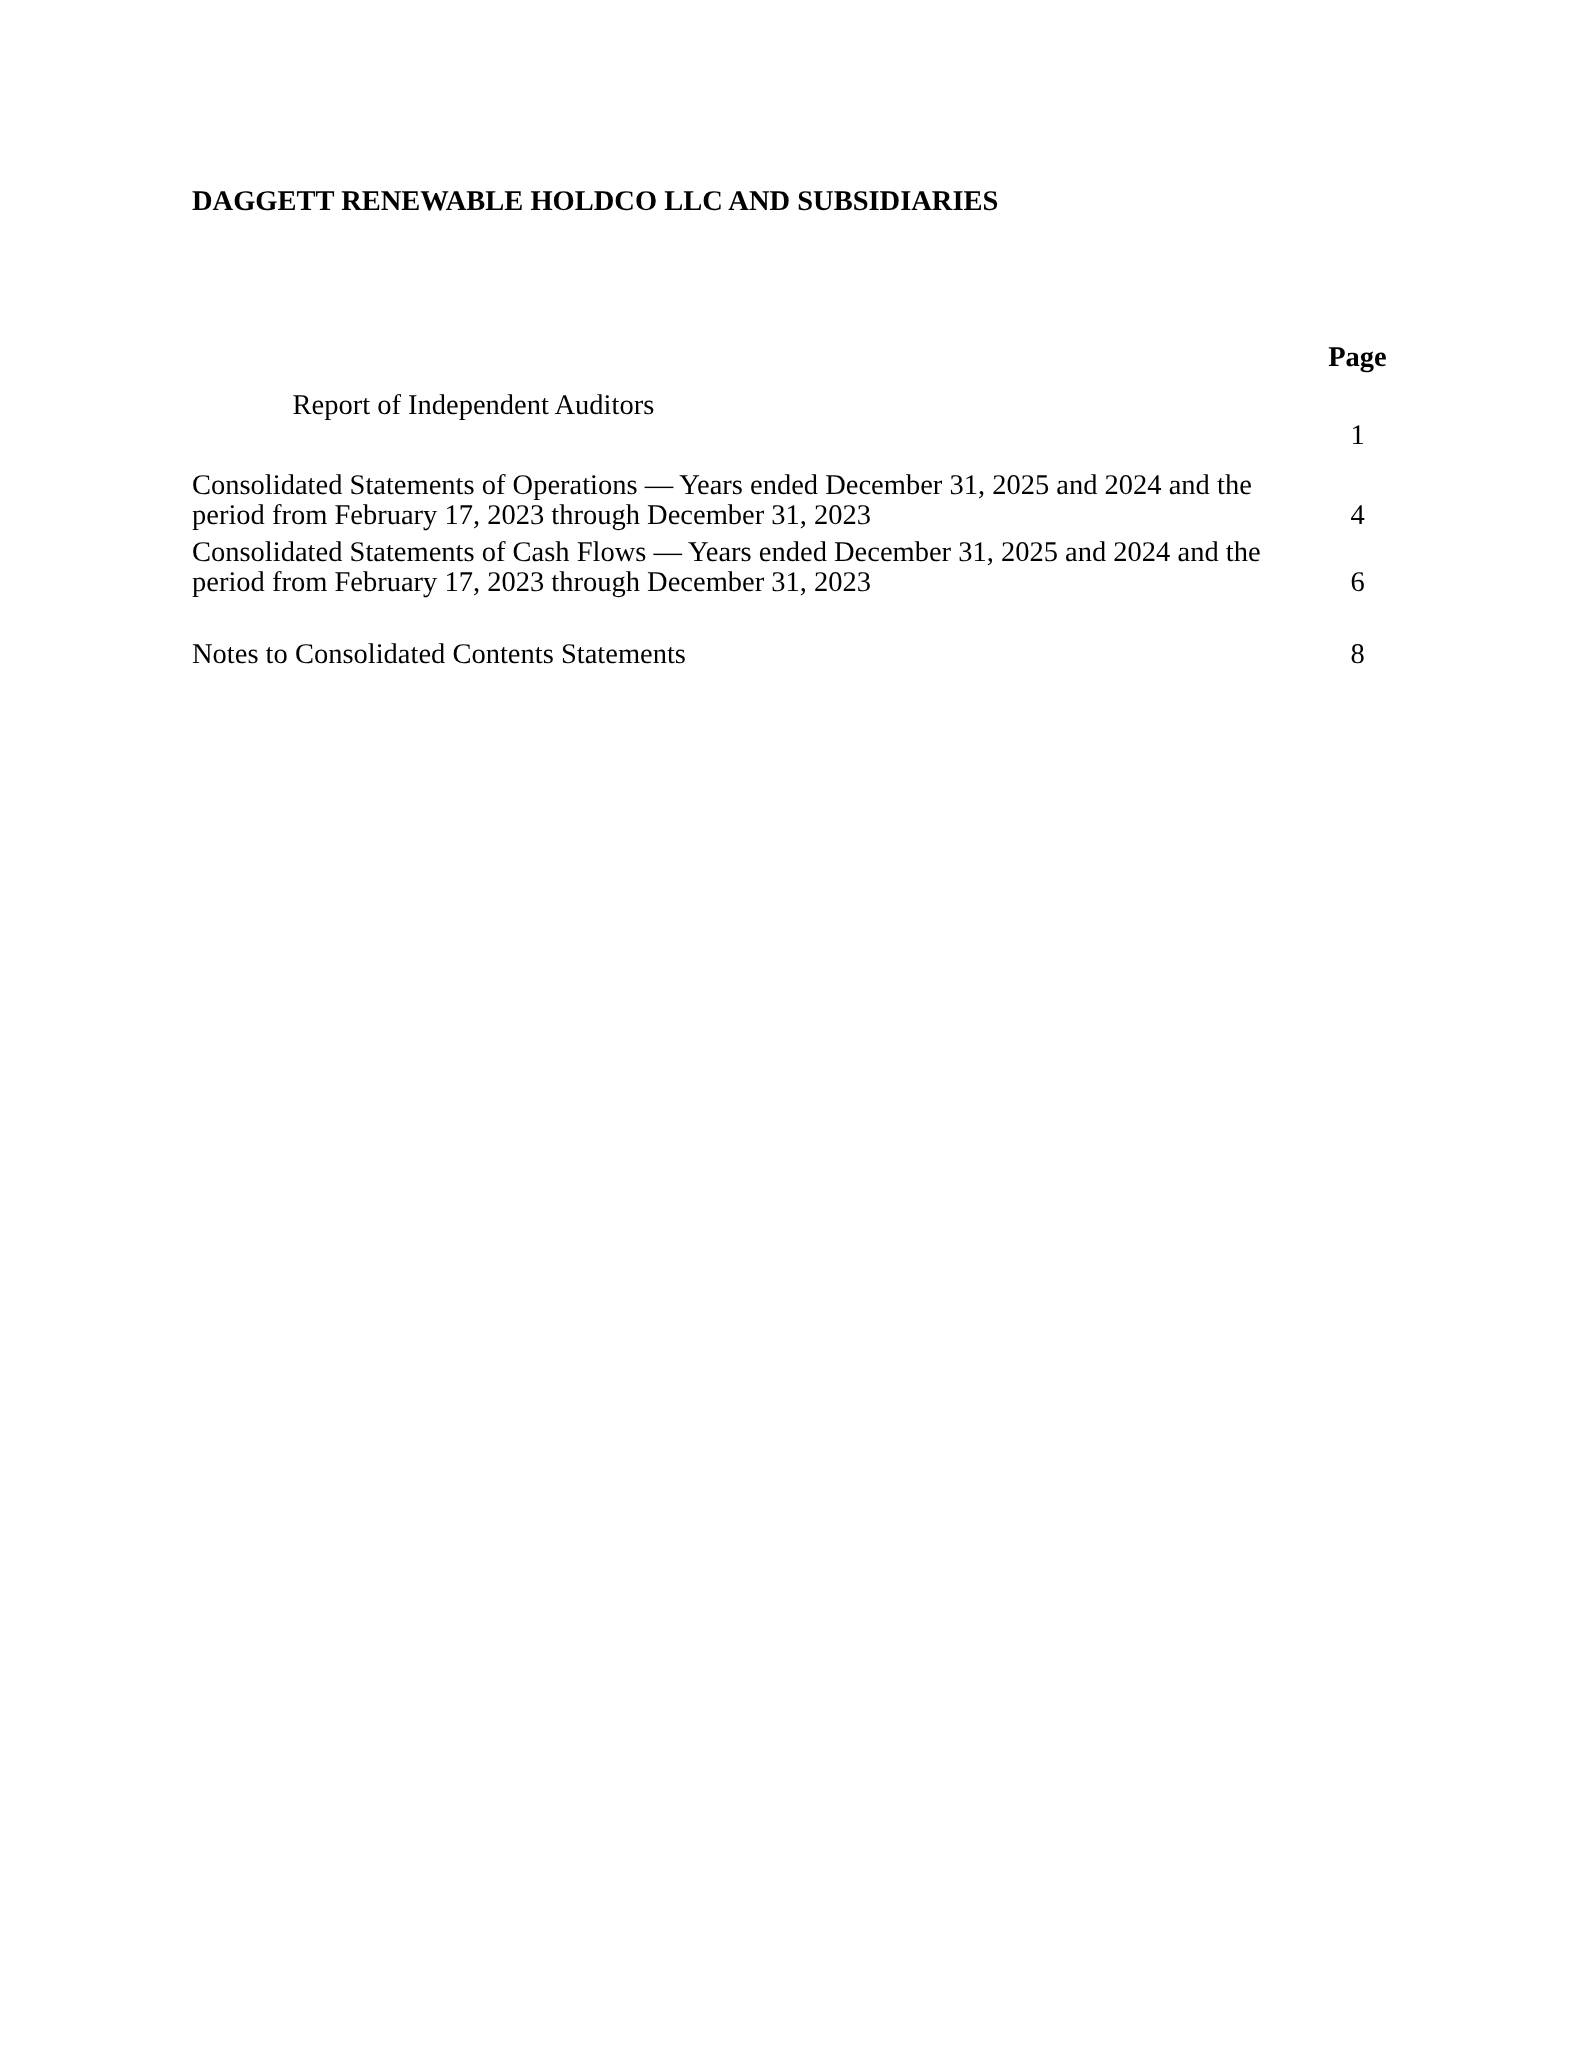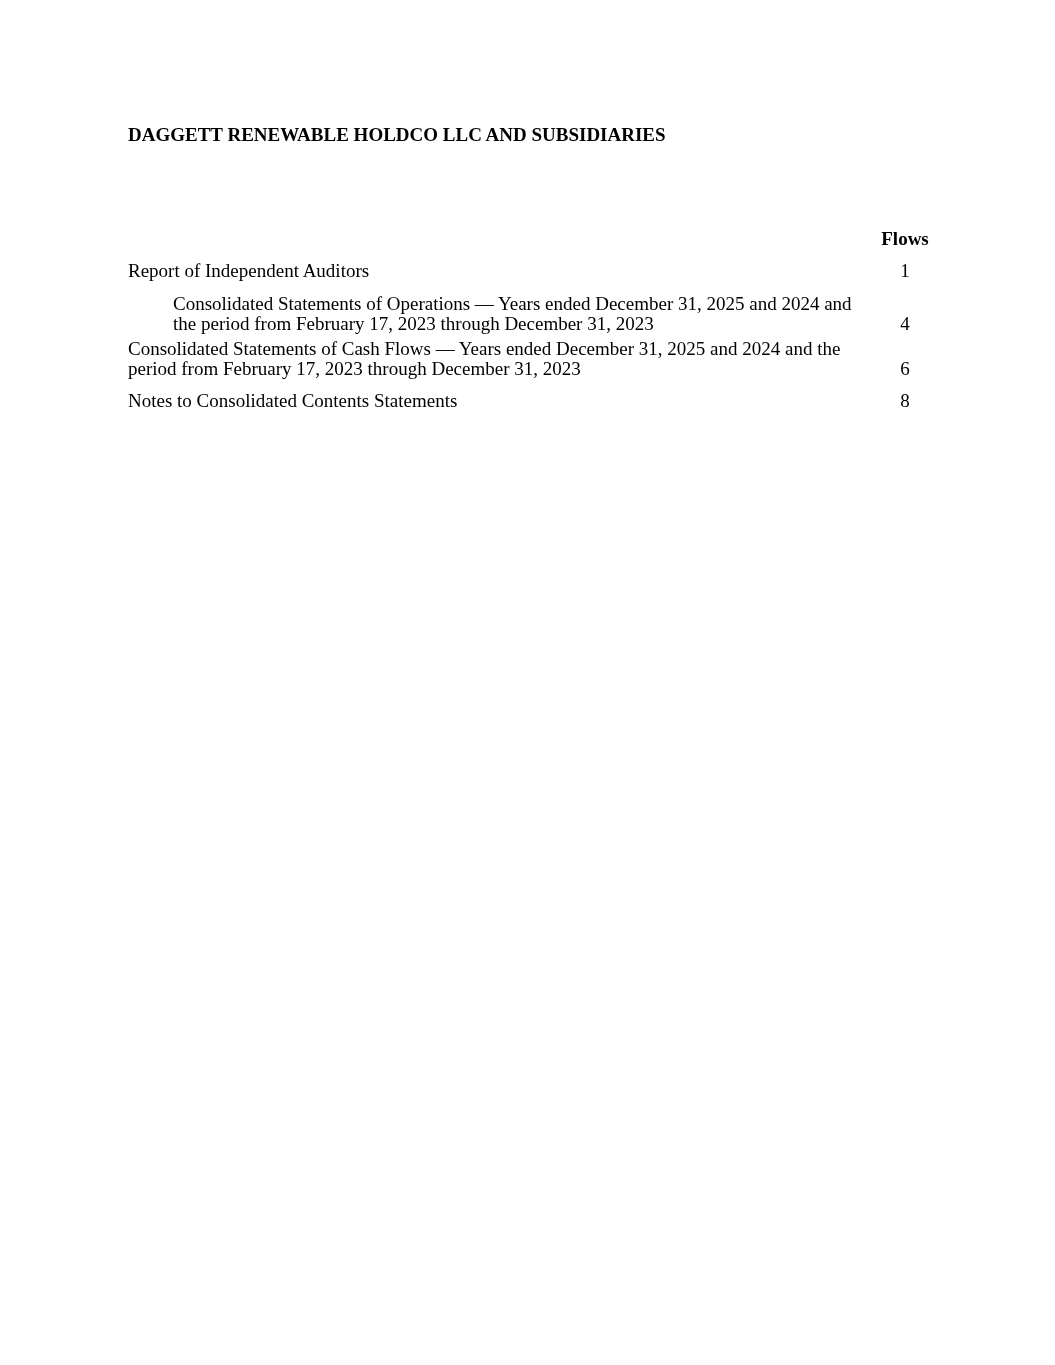--- a/index.html
+++ b/index.html
@@ -42,38 +42,38 @@
   .toc-page {
     width: 60px;
     text-align: center;
     flex: none;
   }
   .header-row {
     margin-top: 84px;
     margin-bottom: 12px;
     font-weight: bold;
   }
-  .row-1 { margin-bottom: 13px; }
+  .row-1 { margin-bottom: 13px; flex-direction: column; }
   .row-2 { margin-bottom: 5px; }
-  .row-3 { margin-bottom: 5px; margin-left: 45px; }
+  .row-3 { margin-bottom: 5px; }
   .row-4 { margin-bottom: 6px; }
-  .row-5 { margin-bottom: 12px; }
+  .row-5 { margin-bottom: 28px; }
   .row-6 { margin-bottom: 0; }
 </style>
 </head>
 <body>
 
 <div class="page">
 
   <div class="doc-title">DAGGETT RENEWABLE HOLDCO LLC AND SUBSIDIARIES</div>
 
 
   <div class="toc-row header-row">
     <div class="toc-desc"></div>
-    <div class="toc-page">Flows</div>
+    <div class="toc-page">Page</div>
   </div>
 
   <div class="toc-row row-1">
     <div class="toc-desc">Report of Independent Auditors</div>
     <div class="toc-page">1</div>
   </div>
 
 
   <div class="toc-row row-3">
     <div class="toc-desc">Consolidated Statements of Operations — Years ended December 31, 2025 and 2024 and the period from February 17, 2023 through December 31, 2023</div>

